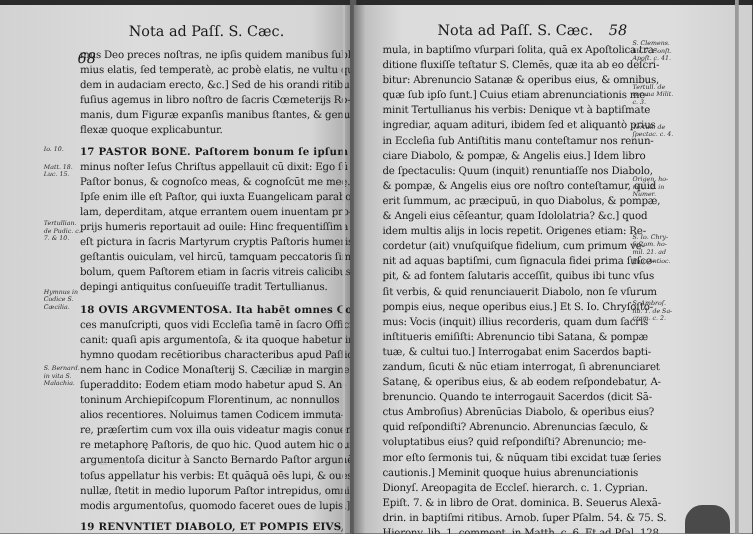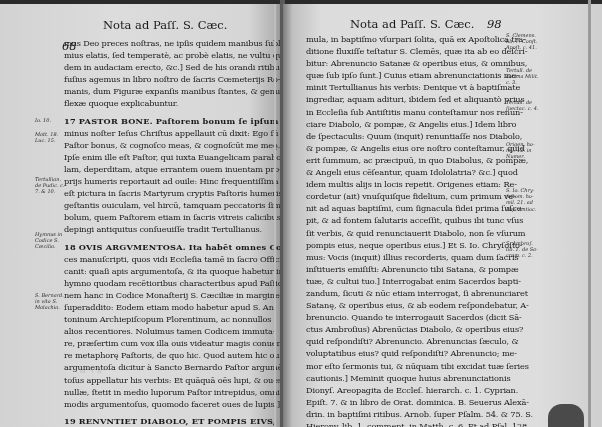--- a/index.html
+++ b/index.html
@@ -66,21 +66,21 @@
 Malachia.</div>
       </div>
     <div class="ghost" style="left:80px; top:363px;">ııı   ı  ıı</div>
   </div>
 
   <div class="edge-left"></div>
   <div class="gutter"></div>
 
   <div class="page right">
     <div class="header" style="left:67px; top:13px;">Nota ad Paſſ. S. Cæc.</div>
-    <div class="pnum" style="left:204px; top:13px;">98</div>
+    <div class="pnum" style="left:204px; top:13px;">58</div>
     <div class="body-text" id="right-body" style="left:23px; top:29px;"><span class="line">mula, in baptiſmo vſurpari ſolita, quā ex Apoſtolica tra-</span><span class="line">ditione fluxiſſe teſtatur S. Clemēs, quæ ita ab eo deſcri-</span><span class="line">bitur: Abrenuncio Satanæ &amp; operibus eius, &amp; omnibus,</span><span class="line">quæ ſub ipſo ſunt.] Cuius etiam abrenunciationis me-</span><span class="line">minit Tertullianus his verbis: Denique vt à baptiſmate</span><span class="line">ingrediar, aquam adituri, ibidem ſed et aliquantò prius</span><span class="line">in Eccleſia ſub Antiſtitis manu conteſtamur nos renun-</span><span class="line">ciare Diabolo, &amp; pompæ, &amp; Angelis eius.] Idem libro</span><span class="line">de ſpectaculis: Quum (inquit) renuntiaſſe nos Diabolo,</span><span class="line">&amp; pompæ, &amp; Angelis eius ore noſtro conteſtamur, quid</span><span class="line">erit ſummum, ac præcipuū, in quo Diabolus, &amp; pompæ,</span><span class="line">&amp; Angeli eius cēſeantur, quam Idololatria? &amp;c.] quod</span><span class="line">idem multis alijs in locis repetit. Origenes etiam: Re-</span><span class="line">cordetur (ait) vnuſquiſque fidelium, cum primum ve-</span><span class="line">nit ad aquas baptiſmi, cum ſignacula fidei prima ſuſce-</span><span class="line">pit, &amp; ad fontem ſalutaris acceſſit, quibus ibi tunc vſus</span><span class="line">ſit verbis, &amp; quid renunciauerit Diabolo, non ſe vſurum</span><span class="line">pompis eius, neque operibus eius.] Et S. Io. Chryſoſto-</span><span class="line">mus: Vocis (inquit) illius recorderis, quam dum ſacris</span><span class="line">inſtitueris emiſiſti: Abrenuncio tibi Satana, &amp; pompæ</span><span class="line">tuæ, &amp; cultui tuo.] Interrogabat enim Sacerdos bapti-</span><span class="line">zandum, ſicuti &amp; nūc etiam interrogat, ſi abrenunciaret</span><span class="line">Satanę, &amp; operibus eius, &amp; ab eodem reſpondebatur, A-</span><span class="line">brenuncio. Quando te interrogauit Sacerdos (dicit Sā-</span><span class="line">ctus Ambroſius) Abrenūcias Diabolo, &amp; operibus eius?</span><span class="line">quid reſpondiſti? Abrenuncio. Abrenuncias ſæculo, &amp;</span><span class="line">voluptatibus eius? quid reſpondiſti? Abrenuncio; me-</span><span class="line">mor eſto ſermonis tui, &amp; nūquam tibi excidat tuæ ſeries</span><span class="line">cautionis.] Meminit quoque huius abrenunciationis</span><span class="line">Dionyſ. Areopagita de Eccleſ. hierarch. c. 1. Cyprian.</span><span class="line">Epiſt. 7. &amp; in libro de Orat. dominica. B. Seuerus Alexā-</span><span class="line">drin. in baptiſmi ritibus. Arnob. ſuper Pſalm. 54. &amp; 75. S.</span><span class="line">Hierony. lib. 1. comment. in Matth. c. 6. Et ad Pſal. 128.</span></div>
     <div id="right-margins">
         <div class="marg" style="left: 223px; top: 28px;">S. Clemens.
 lib. 7. Conſt.
 Apoſt. c. 41.</div>
         <div class="marg" style="left: 223px; top: 63px;">Tertull. de
 corona Milit.
 c. 3.</div>
         <div class="marg" style="left: 223px; top: 95px;">Tertull. de
 ſpectac. c. 4.</div>

